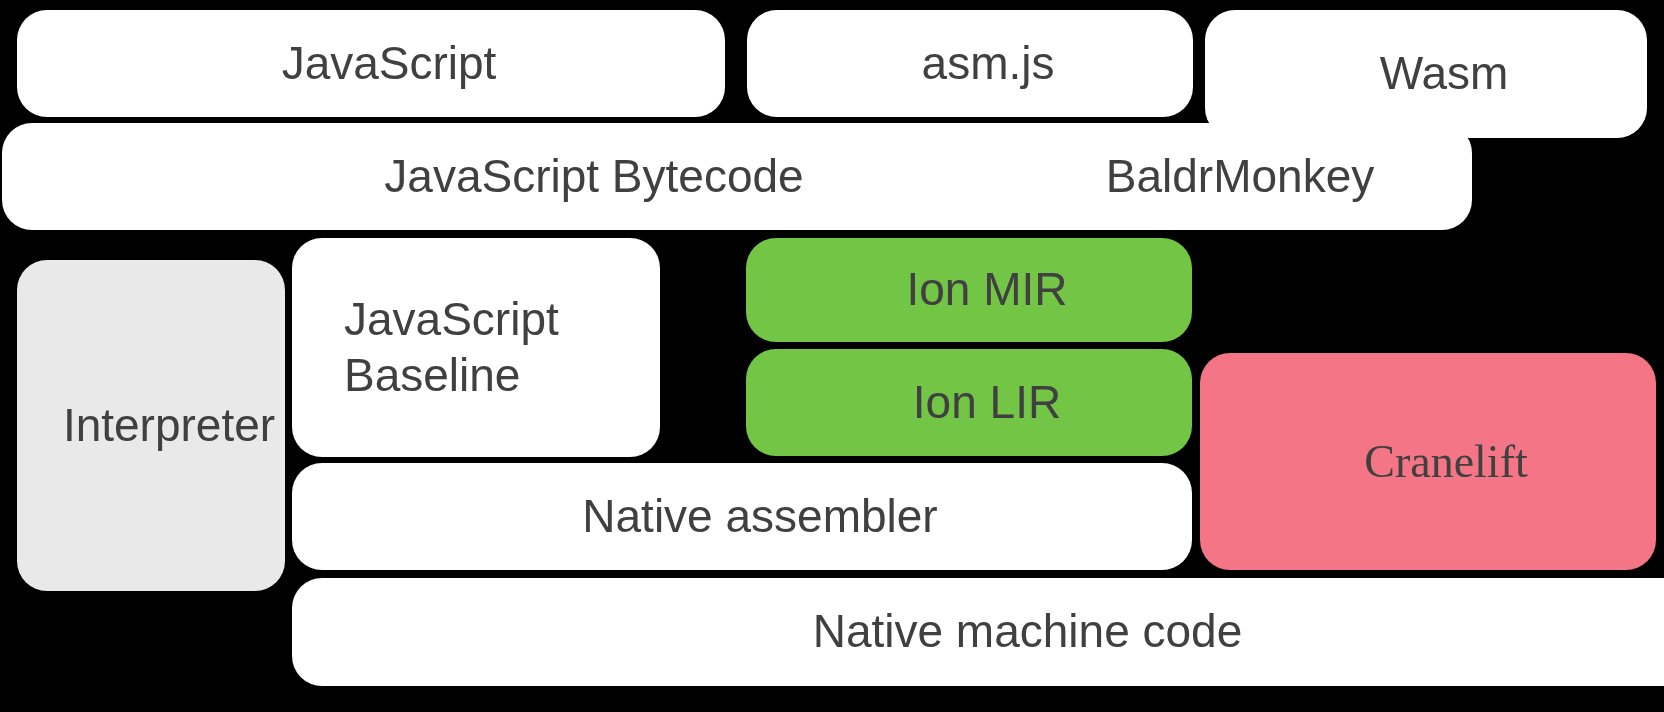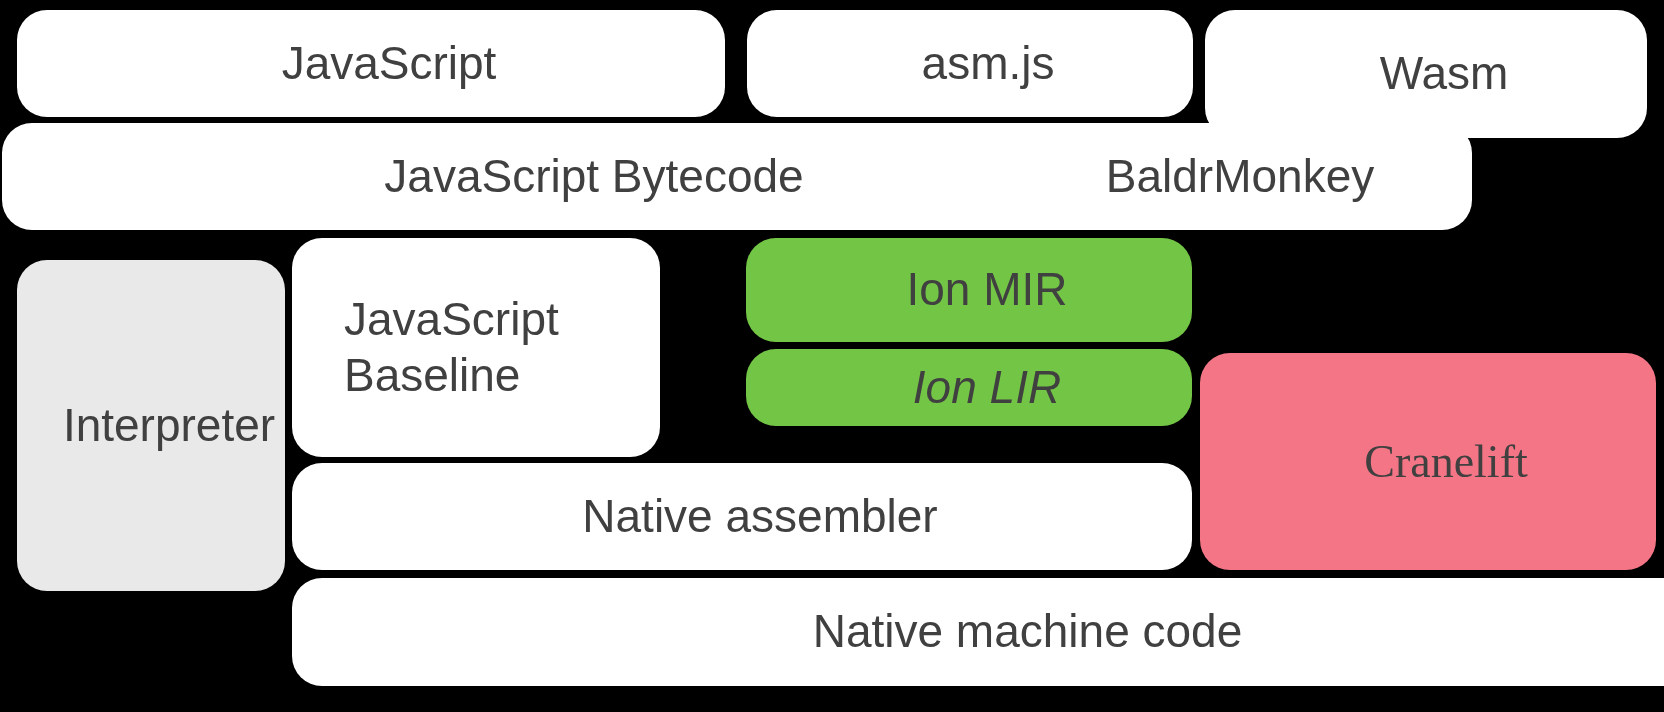--- a/index.html
+++ b/index.html
@@ -65,21 +65,21 @@
   </div>
 
   <div class="box" style="left: 292px; top: 238px; width: 368px; height: 219px; background-color: rgb(255, 255, 255);">
     <span class="label narrow">JavaScript Baseline</span>
   </div>
 
   <div class="box" style="left: 746px; top: 238px; width: 446px; height: 104px; background-color: rgb(115, 197, 70);">
     <span class="label">Ion MIR</span>
   </div>
 
-  <div class="box" style="left: 746px; top: 349px; width: 446px; height: 77px; background-color: rgb(115, 197, 70); font-style: italic;">
+  <div class="box" style="left: 746px; top: 349px; width: 446px; height: 107px; background-color: rgb(115, 197, 70);">
     <span class="label">Ion LIR</span>
   </div>
 
   <div class="box" style="left: 1200px; top: 353px; width: 456px; height: 217px; background-color: rgb(244, 117, 133); font-family: Liberation Serif, serif;">
     <span class="label">Cranelift</span>
   </div>
 
   <div class="box" style="left: 292px; top: 463px; width: 900px; height: 107px; background-color: rgb(255, 255, 255);">
     <span class="label">Native assembler</span>
   </div>

